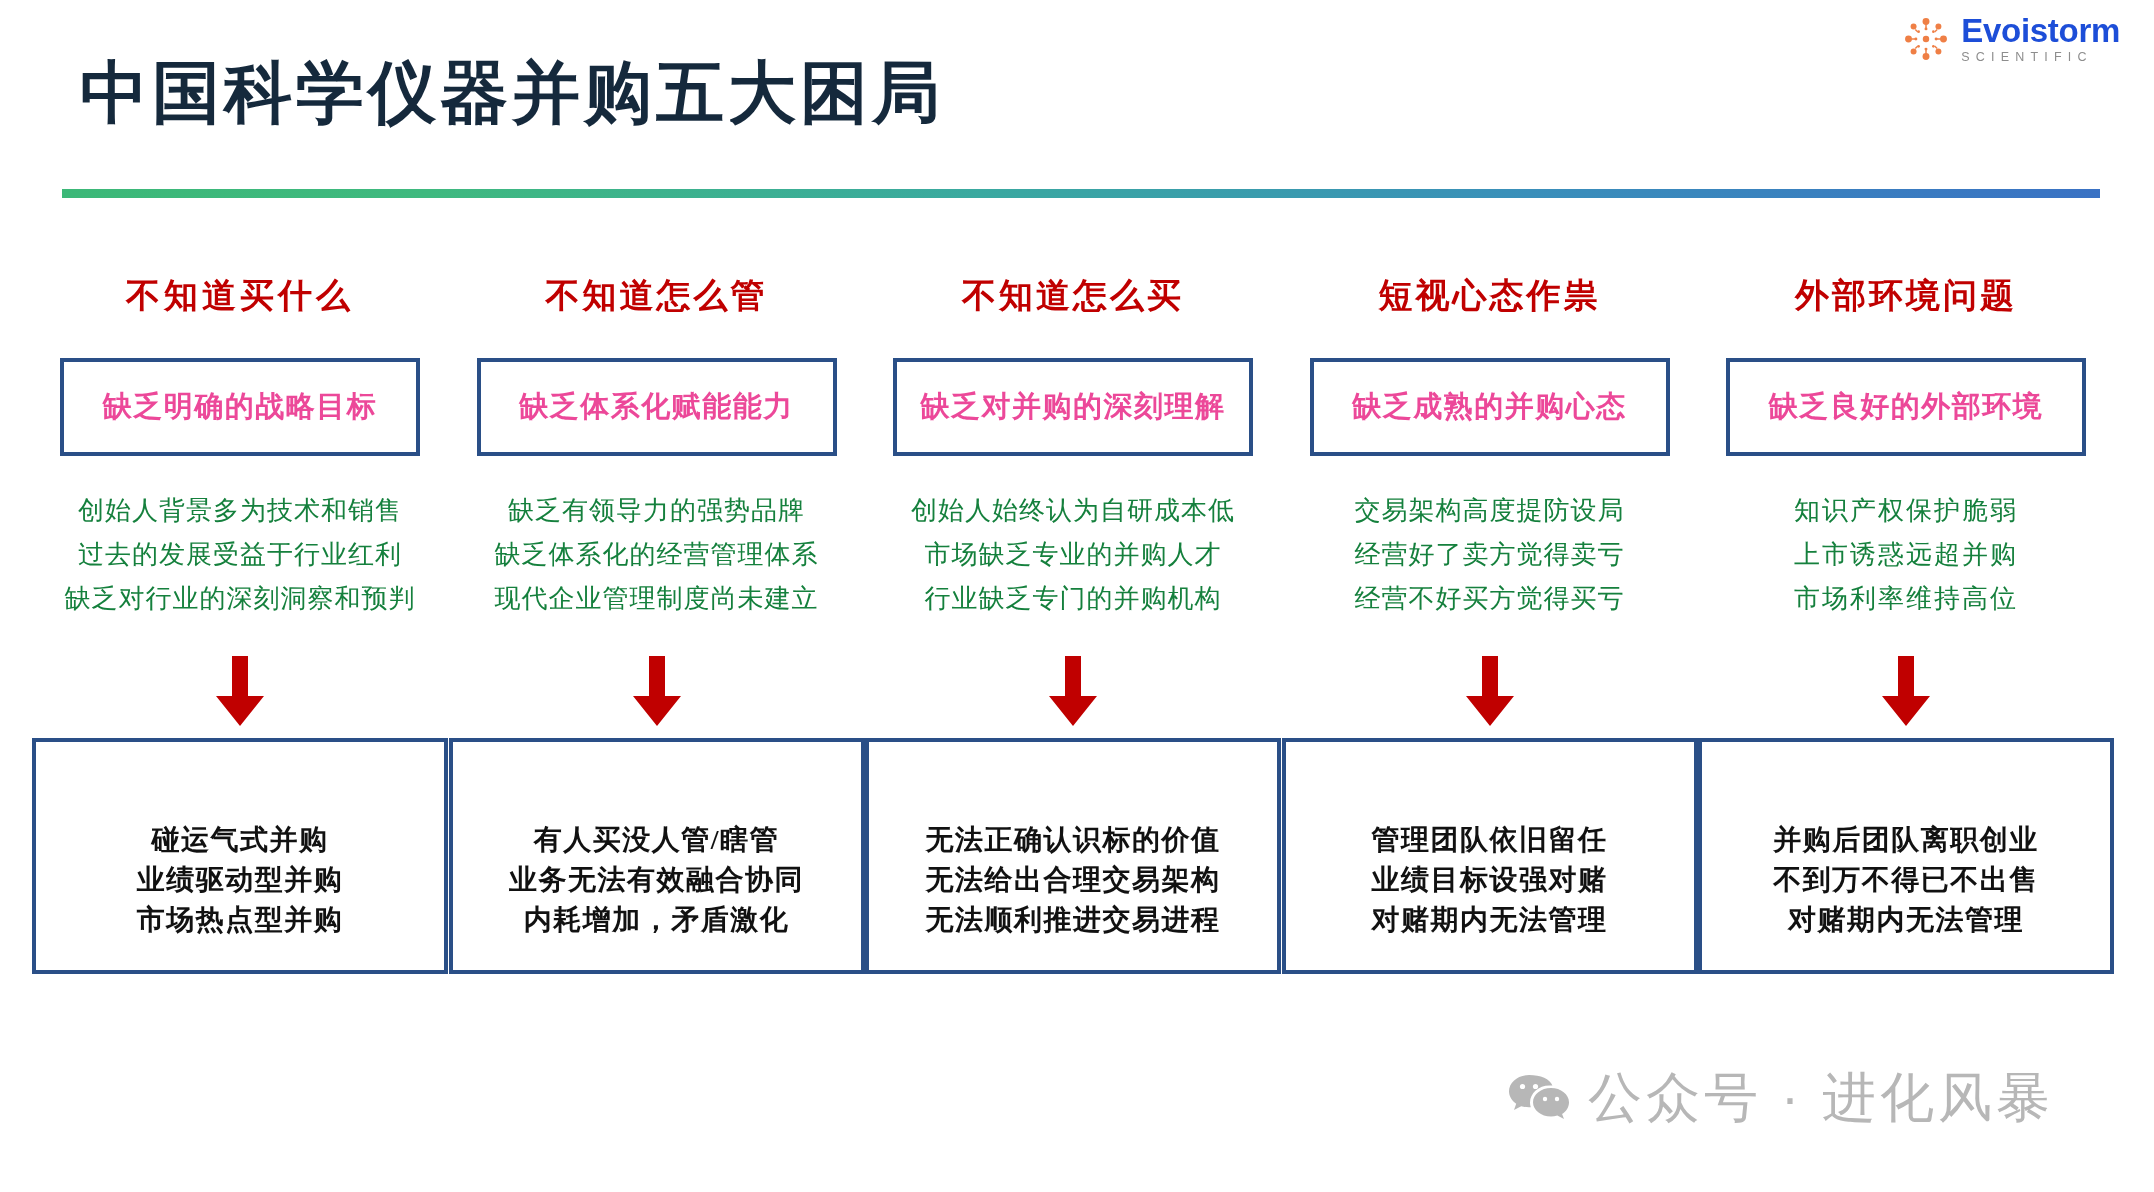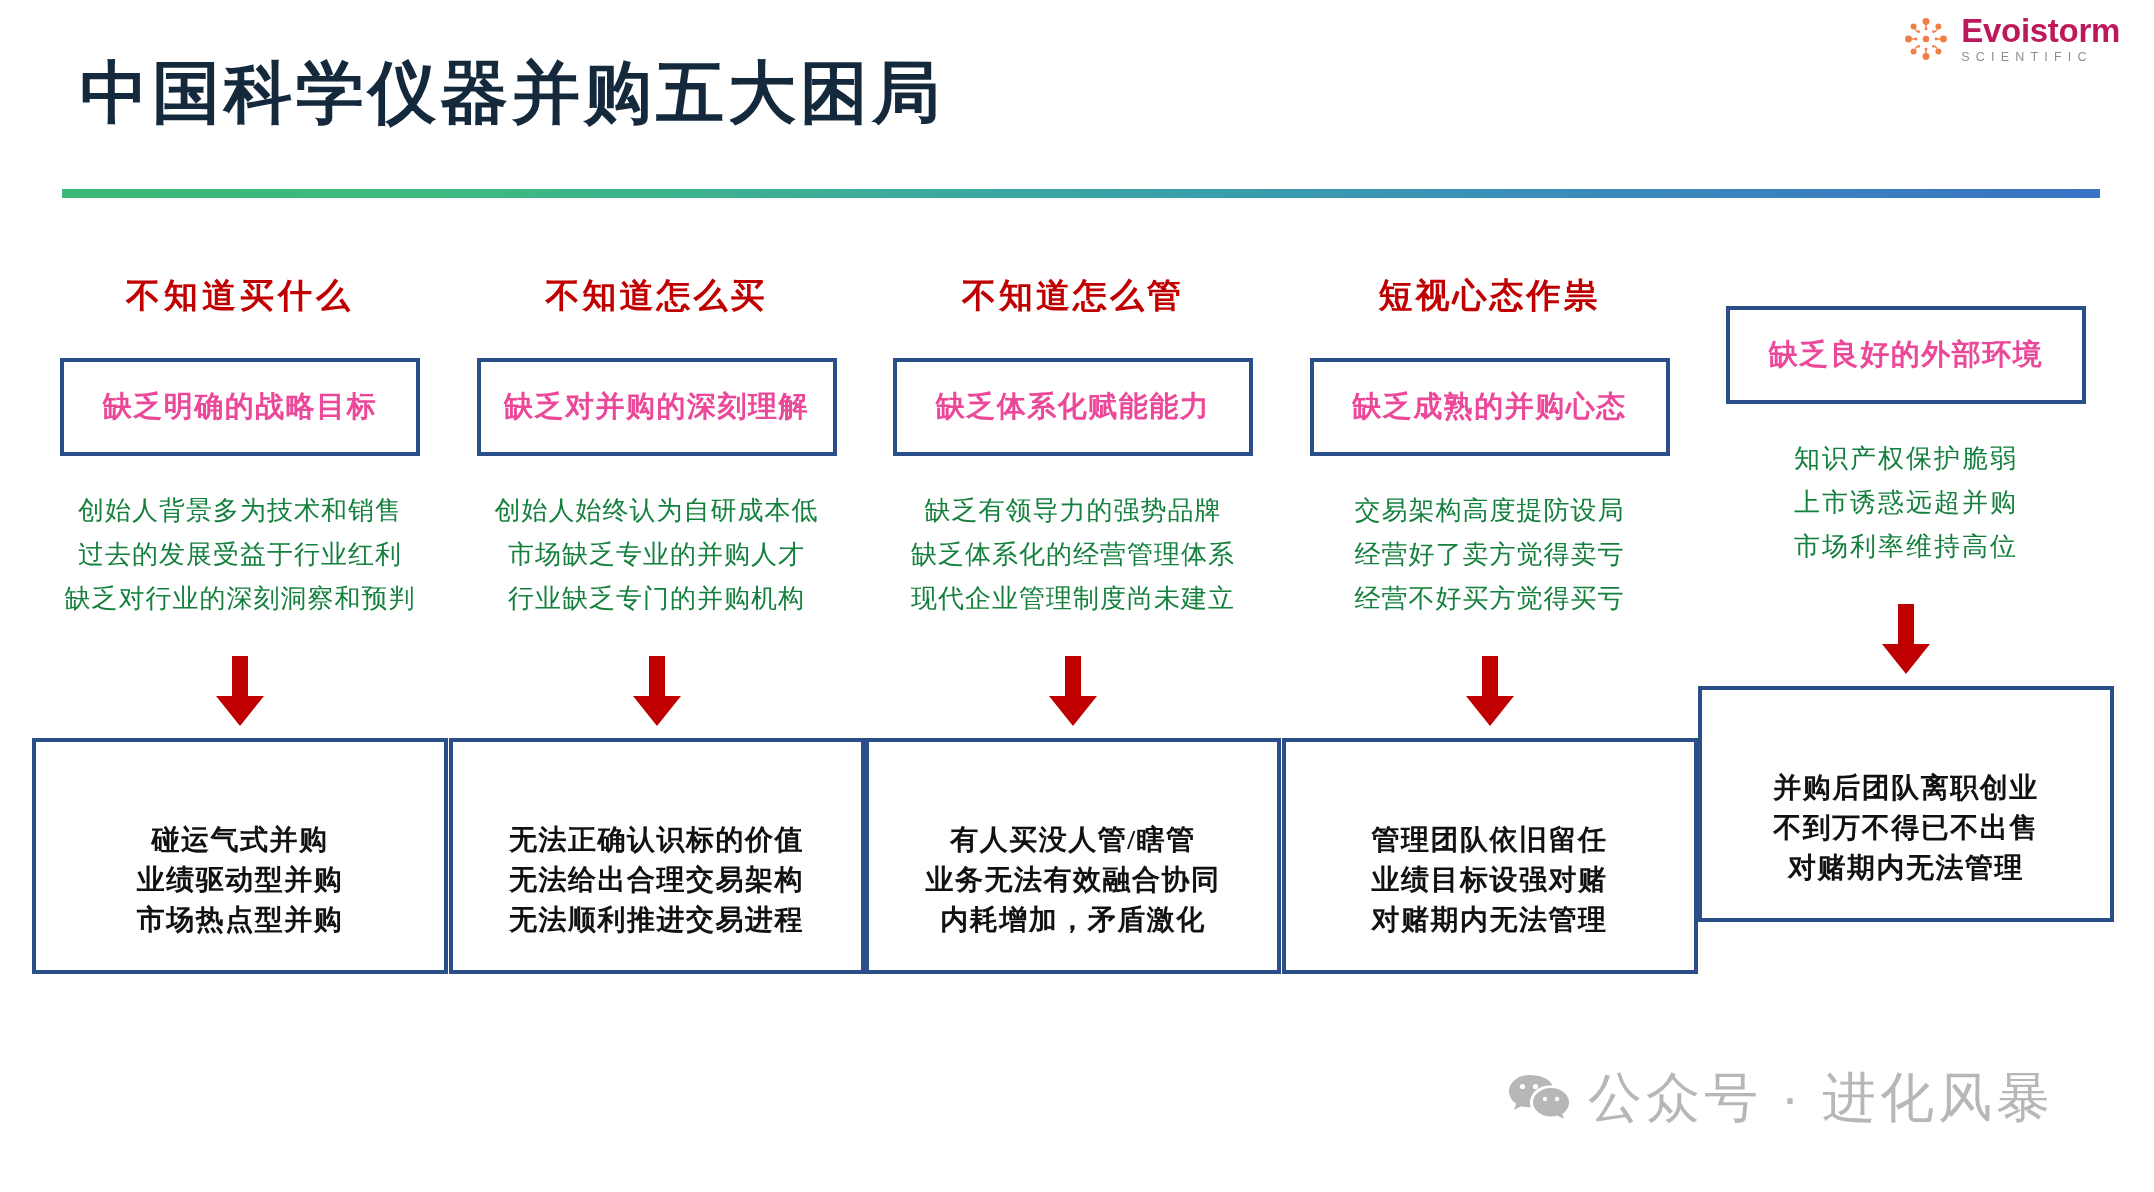--- a/index.html
+++ b/index.html
@@ -26,21 +26,21 @@
     display: flex;
     align-items: center;
     gap: 12px;
   }
   .logo-mark { width: 46px; height: 46px; display: block; }
   .logo-words { display: flex; flex-direction: column; line-height: 1; }
   .logo-name {
     font-family: "Liberation Sans", sans-serif;
     font-size: 33px;
     font-weight: 600;
-    color: #be185d;
+    color: #1d4ed8;
     letter-spacing: -0.3px;
   }
   .logo-sub {
     font-family: "Liberation Sans", sans-serif;
     font-size: 12.5px;
     color: #8d8d8d;
     letter-spacing: 6.2px;
     margin-top: 4px;
   }
 
@@ -233,60 +233,60 @@
       <svg class="arrow" viewBox="0 0 56 72">
         <path d="M20 0 H36 V40 H52 L28 70 L4 40 H20 Z" fill="#c00000"></path>
       </svg>
       <div class="bottom-box">
         <div class="bottom-line">碰运气式并购</div>
         <div class="bottom-line">业绩驱动型并购</div>
         <div class="bottom-line">市场热点型并购</div>
       </div>
     </div>
 
+    <div class="col col-3">
+      <div class="col-head">不知道怎么管</div>
+      <div class="top-box">
+        <span class="top-box-text">缺乏体系化赋能能力</span>
+      </div>
+      <div class="bullets">
+        <div class="bullet">缺乏有领导力的强势品牌</div>
+        <div class="bullet">缺乏体系化的经营管理体系</div>
+        <div class="bullet">现代企业管理制度尚未建立</div>
+      </div>
+      <svg class="arrow" viewBox="0 0 56 72">
+        <path d="M20 0 H36 V40 H52 L28 70 L4 40 H20 Z" fill="#c00000"></path>
+      </svg>
+      <div class="bottom-box">
+        <div class="bottom-line">有人买没人管/瞎管</div>
+        <div class="bottom-line">业务无法有效融合协同</div>
+        <div class="bottom-line">内耗增加，矛盾激化</div>
+      </div>
+    </div>
+
     <div class="col col-2">
       <div class="col-head">不知道怎么买</div>
       <div class="top-box">
         <span class="top-box-text">缺乏对并购的深刻理解</span>
       </div>
       <div class="bullets">
         <div class="bullet">创始人始终认为自研成本低</div>
         <div class="bullet">市场缺乏专业的并购人才</div>
         <div class="bullet">行业缺乏专门的并购机构</div>
       </div>
       <svg class="arrow" viewBox="0 0 56 72">
         <path d="M20 0 H36 V40 H52 L28 70 L4 40 H20 Z" fill="#c00000"></path>
       </svg>
       <div class="bottom-box">
         <div class="bottom-line">无法正确认识标的价值</div>
         <div class="bottom-line">无法给出合理交易架构</div>
         <div class="bottom-line">无法顺利推进交易进程</div>
       </div>
     </div>
 
-    <div class="col col-3">
-      <div class="col-head">不知道怎么管</div>
-      <div class="top-box">
-        <span class="top-box-text">缺乏体系化赋能能力</span>
-      </div>
-      <div class="bullets">
-        <div class="bullet">缺乏有领导力的强势品牌</div>
-        <div class="bullet">缺乏体系化的经营管理体系</div>
-        <div class="bullet">现代企业管理制度尚未建立</div>
-      </div>
-      <svg class="arrow" viewBox="0 0 56 72">
-        <path d="M20 0 H36 V40 H52 L28 70 L4 40 H20 Z" fill="#c00000"></path>
-      </svg>
-      <div class="bottom-box">
-        <div class="bottom-line">有人买没人管/瞎管</div>
-        <div class="bottom-line">业务无法有效融合协同</div>
-        <div class="bottom-line">内耗增加，矛盾激化</div>
-      </div>
-    </div>
-
     <div class="col col-4">
       <div class="col-head">短视心态作祟</div>
       <div class="top-box">
         <span class="top-box-text">缺乏成熟的并购心态</span>
       </div>
       <div class="bullets">
         <div class="bullet">交易架构高度提防设局</div>
         <div class="bullet">经营好了卖方觉得卖亏</div>
         <div class="bullet">经营不好买方觉得买亏</div>
       </div>
@@ -294,20 +294,21 @@
         <path d="M20 0 H36 V40 H52 L28 70 L4 40 H20 Z" fill="#c00000"></path>
       </svg>
       <div class="bottom-box">
         <div class="bottom-line">管理团队依旧留任</div>
         <div class="bottom-line">业绩目标设强对赌</div>
         <div class="bottom-line">对赌期内无法管理</div>
       </div>
     </div>
 
     <div class="col col-5">
+      <div class="col-head">外部环境问题</div>
       <div class="top-box">
         <span class="top-box-text">缺乏良好的外部环境</span>
       </div>
       <div class="bullets">
         <div class="bullet">知识产权保护脆弱</div>
         <div class="bullet">上市诱惑远超并购</div>
         <div class="bullet">市场利率维持高位</div>
       </div>
       <svg class="arrow" viewBox="0 0 56 72">
         <path d="M20 0 H36 V40 H52 L28 70 L4 40 H20 Z" fill="#c00000"></path>

